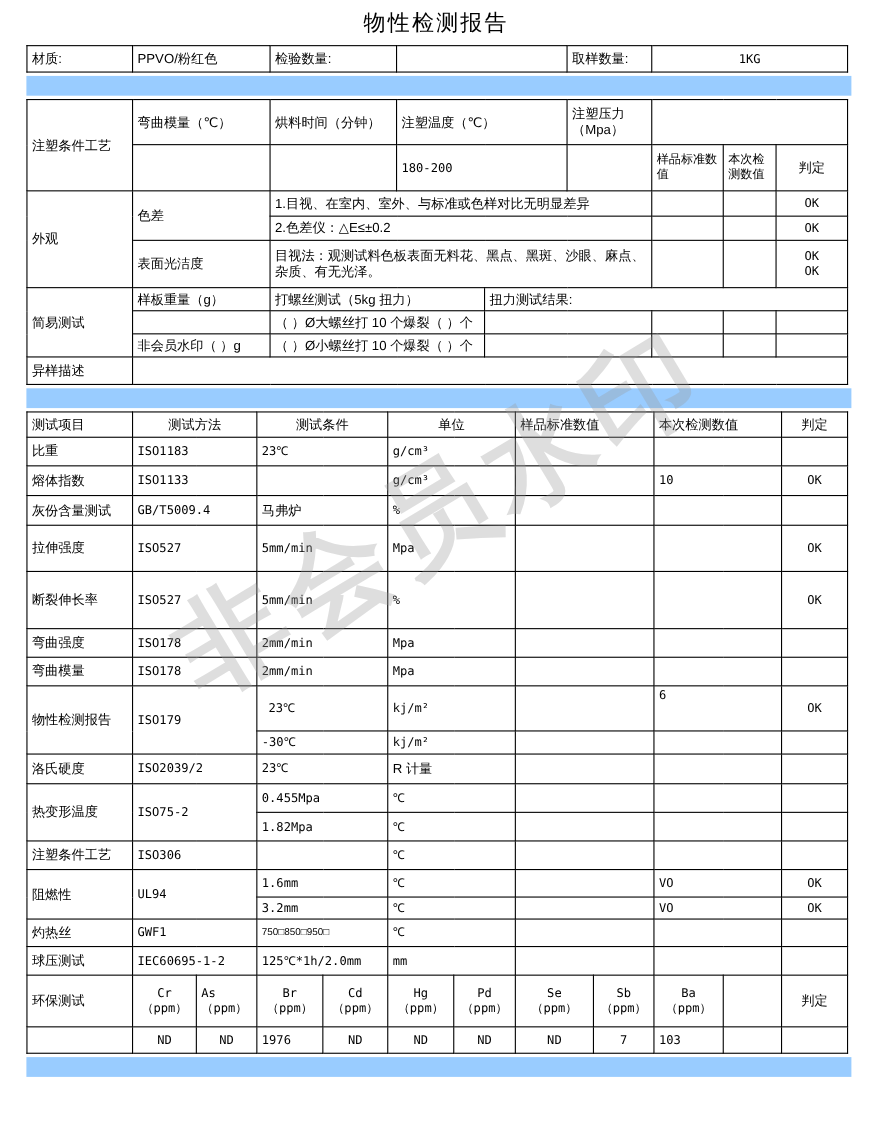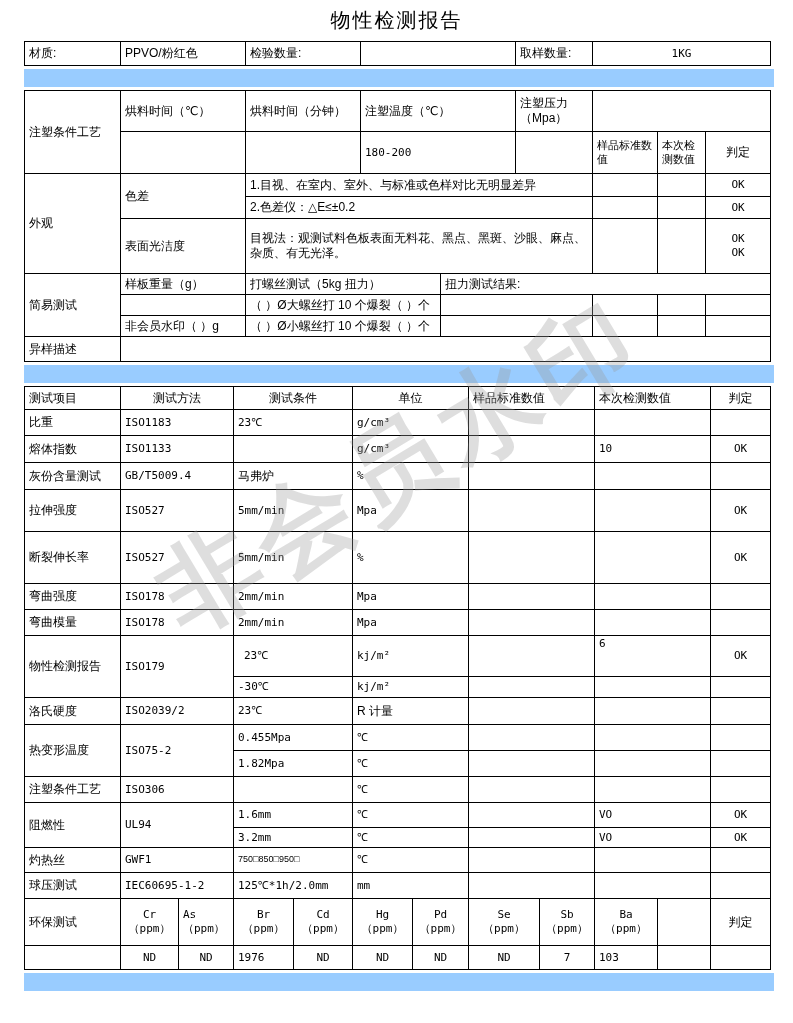--- a/index.html
+++ b/index.html
@@ -13,21 +13,21 @@
   .t1{margin-top:7px;}
   .ctr{text-align:center;margin-left:48px;}
   .lat{font-family:"DejaVu Sans Mono","Liberation Mono",monospace;font-size:11px;}
   .sm{font-size:9px;}
   .s11{font-size:11px;}
   .vt{vertical-align:top;}
   .indent{padding-left:10px;}
   .ul{}
   
   .h20{height:20px}.h21{height:21px}.h22{height:22px}.h23{height:23px}.h24{height:24px}
-  .h25{height:25px}.h26{height:26px}.h27{height:27px}.h30{height:30px}.h41{height:41px}.h42{height:42px}.h43{height:55px}.h47{height:47px}
+  .h25{height:25px}.h26{height:26px}.h27{height:27px}.h30{height:30px}.h41{height:41px}.h42{height:42px}.h43{height:43px}.h47{height:47px}
   .h52{height:52px}
   .watermark{position:absolute;left:60px;top:400px;width:680px;text-align:center;
              font-size:100px;font-weight:bold;letter-spacing:8px;white-space:nowrap;
              color:rgba(155,155,155,0.33);transform:rotate(-31deg);
              pointer-events:none;z-index:5;}
 </style>
 </head>
 <body>
 
 <div class="page">
@@ -65,21 +65,21 @@
         <col style="width:80px">
         <col style="width:75px">
         <col style="width:77px">
         <col style="width:65px">
         <col style="width:48px">
         <col style="width:65px">
       </colgroup>
     <tbody>
         <tr class="h41">
       <td rowspan="2">注塑条件工艺</td>
-      <td>烘料时间（℃）</td>
+      <td>弯曲模量（℃）</td>
       <td>烘料时间（分钟）</td>
       <td colspan="2">注塑温度（℃）</td>
       <td>
         <div>注塑压力</div>
         <div>（Mpa）</div>
       </td>
       <td colspan="3"></td>
     </tr>
     <tr class="h42">
       <td></td>

